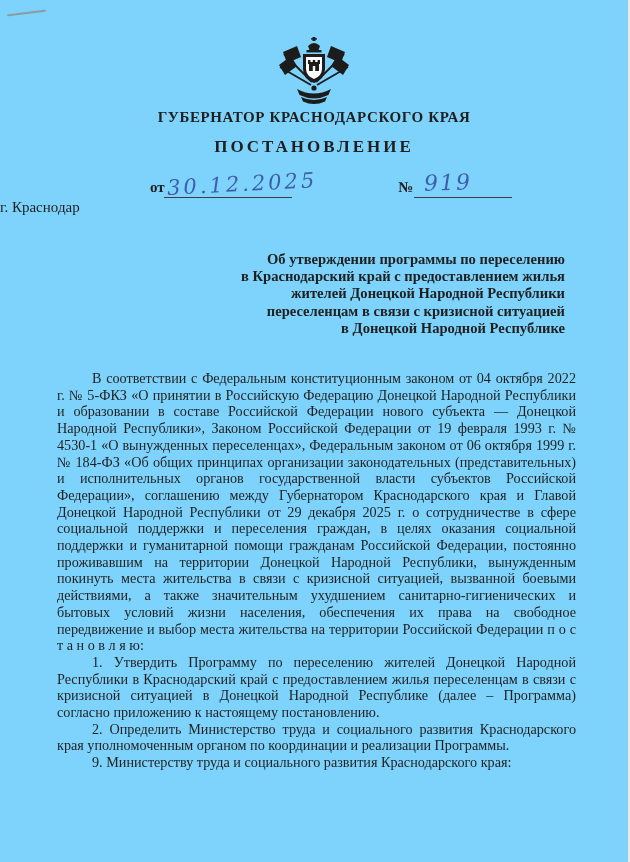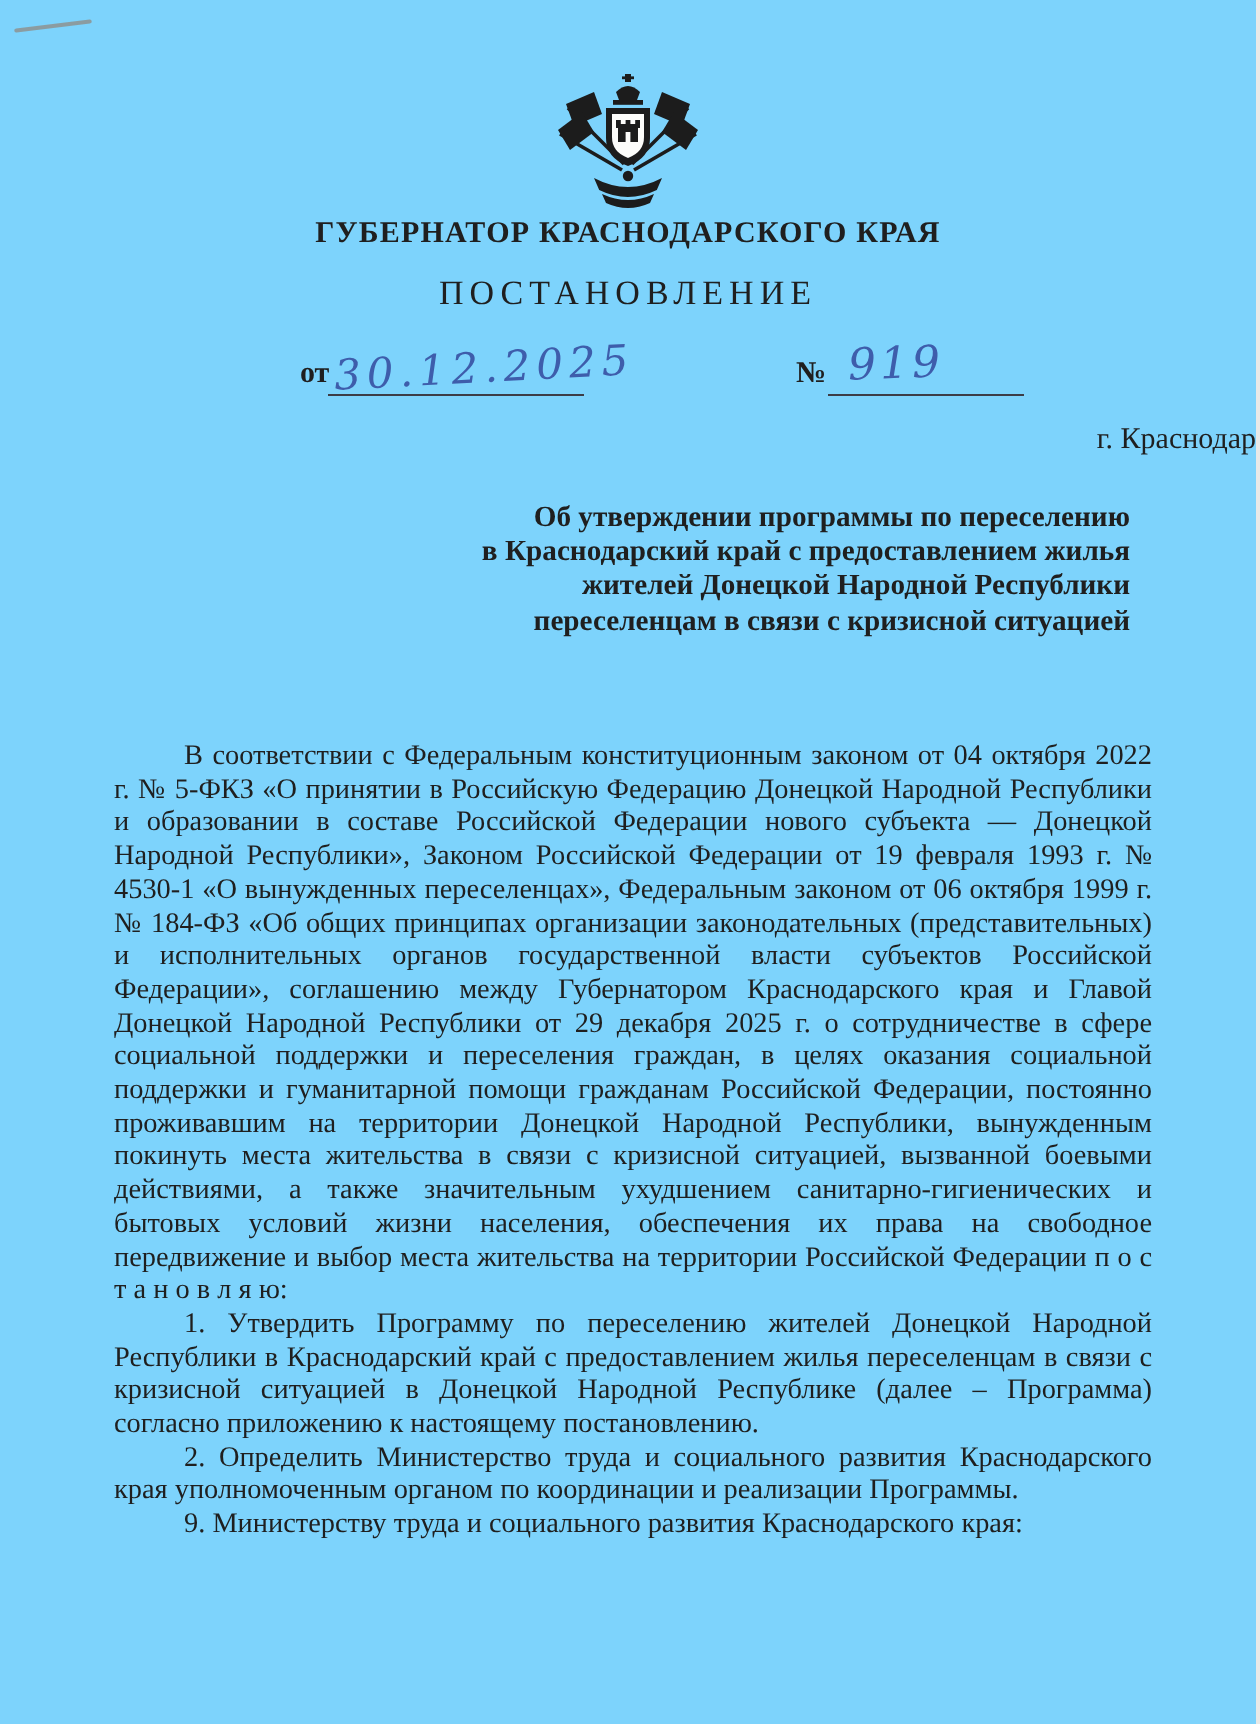--- a/index.html
+++ b/index.html
@@ -38,21 +38,21 @@
     top:109px; left:0; width:100%;
     text-align:center;
     font-weight:bold;
     font-size:15px;
     letter-spacing:.6px;
   }
   .doc-type {
     position:absolute;
     top:137px; left:0; width:100%;
     text-align:center;
-    font-weight:normal;
+    font-weight:bold;
     font-size:17px;
     letter-spacing:3px;
   }
   
   .req-label {
     position:absolute;
     font-weight:bold;
     font-size:15px;
   }
   .lbl-date { left:150px; top:179px; }
@@ -78,22 +78,22 @@
     transform:rotate(-3deg);
   }
   .hand-num {
     left:424px; top:170px;
     font-size:22px;
     letter-spacing:2px;
     transform:rotate(-2deg);
   }
   .place {
     position:absolute;
-    top:212px; left:0; width:100%;
-    text-align:right;
+    top:199px; left:0; width:100%;
+    text-align:left;
     font-size:15px;
   }
   
   .title {
     position:absolute;
     top:251px; left:65px; width:500px;
     text-align:right;
     font-weight:bold;
     font-size:14.6px;
     line-height:17.2px;
@@ -166,20 +166,21 @@
   <span class="hand hand-num">919</span>
   <span class="fill-line line-num"></span>
 
   <div class="place">г. Краснодар</div>
 
   <div class="title">
     <div>Об утверждении программы по переселению</div>
     <div>в Краснодарский край с предоставлением жилья</div>
     <div>жителей Донецкой Народной Республики</div>
     <div>переселенцам в связи с кризисной ситуацией</div>
+    <div>в Донецкой Народной Республике</div>
   </div>
 
   <div class="body-text">
     <p>В соответствии с Федеральным конституционным законом от 04 октября 2022 г. № 5-ФКЗ «О принятии в Российскую Федерацию Донецкой Народной Республики и образовании в составе Российской Федерации нового субъекта — Донецкой Народной Республики», Законом Российской Федерации от 19 февраля 1993 г. № 4530-1 «О вынужденных переселенцах», Федеральным законом от 06 октября 1999 г. № 184-ФЗ «Об общих принципах организации законодательных (представительных) и исполнительных органов государственной власти субъектов Российской Федерации», соглашению между Губернатором Краснодарского края и Главой Донецкой Народной Республики от 29 декабря 2025 г. о сотрудничестве в сфере социальной поддержки и переселения граждан, в целях оказания социальной поддержки и гуманитарной помощи гражданам Российской Федерации, постоянно проживавшим на территории Донецкой Народной Республики, вынужденным покинуть места жительства в связи с кризисной ситуацией, вызванной боевыми действиями, а также значительным ухудшением санитарно-гигиенических и бытовых условий жизни населения, обеспечения их права на свободное передвижение и выбор места жительства на территории Российской Федерации п о с т а н о в л я ю:</p>
     <p>1. Утвердить Программу по переселению жителей Донецкой Народной Республики в Краснодарский край с предоставлением жилья переселенцам в связи с кризисной ситуацией в Донецкой Народной Республике (далее – Программа) согласно приложению к настоящему постановлению.</p>
     <p>2. Определить Министерство труда и социального развития Краснодарского края уполномоченным органом по координации и реализации Программы.</p>
     <p>9. Министерству труда и социального развития Краснодарского края:</p>
   </div>
 
 </div>

